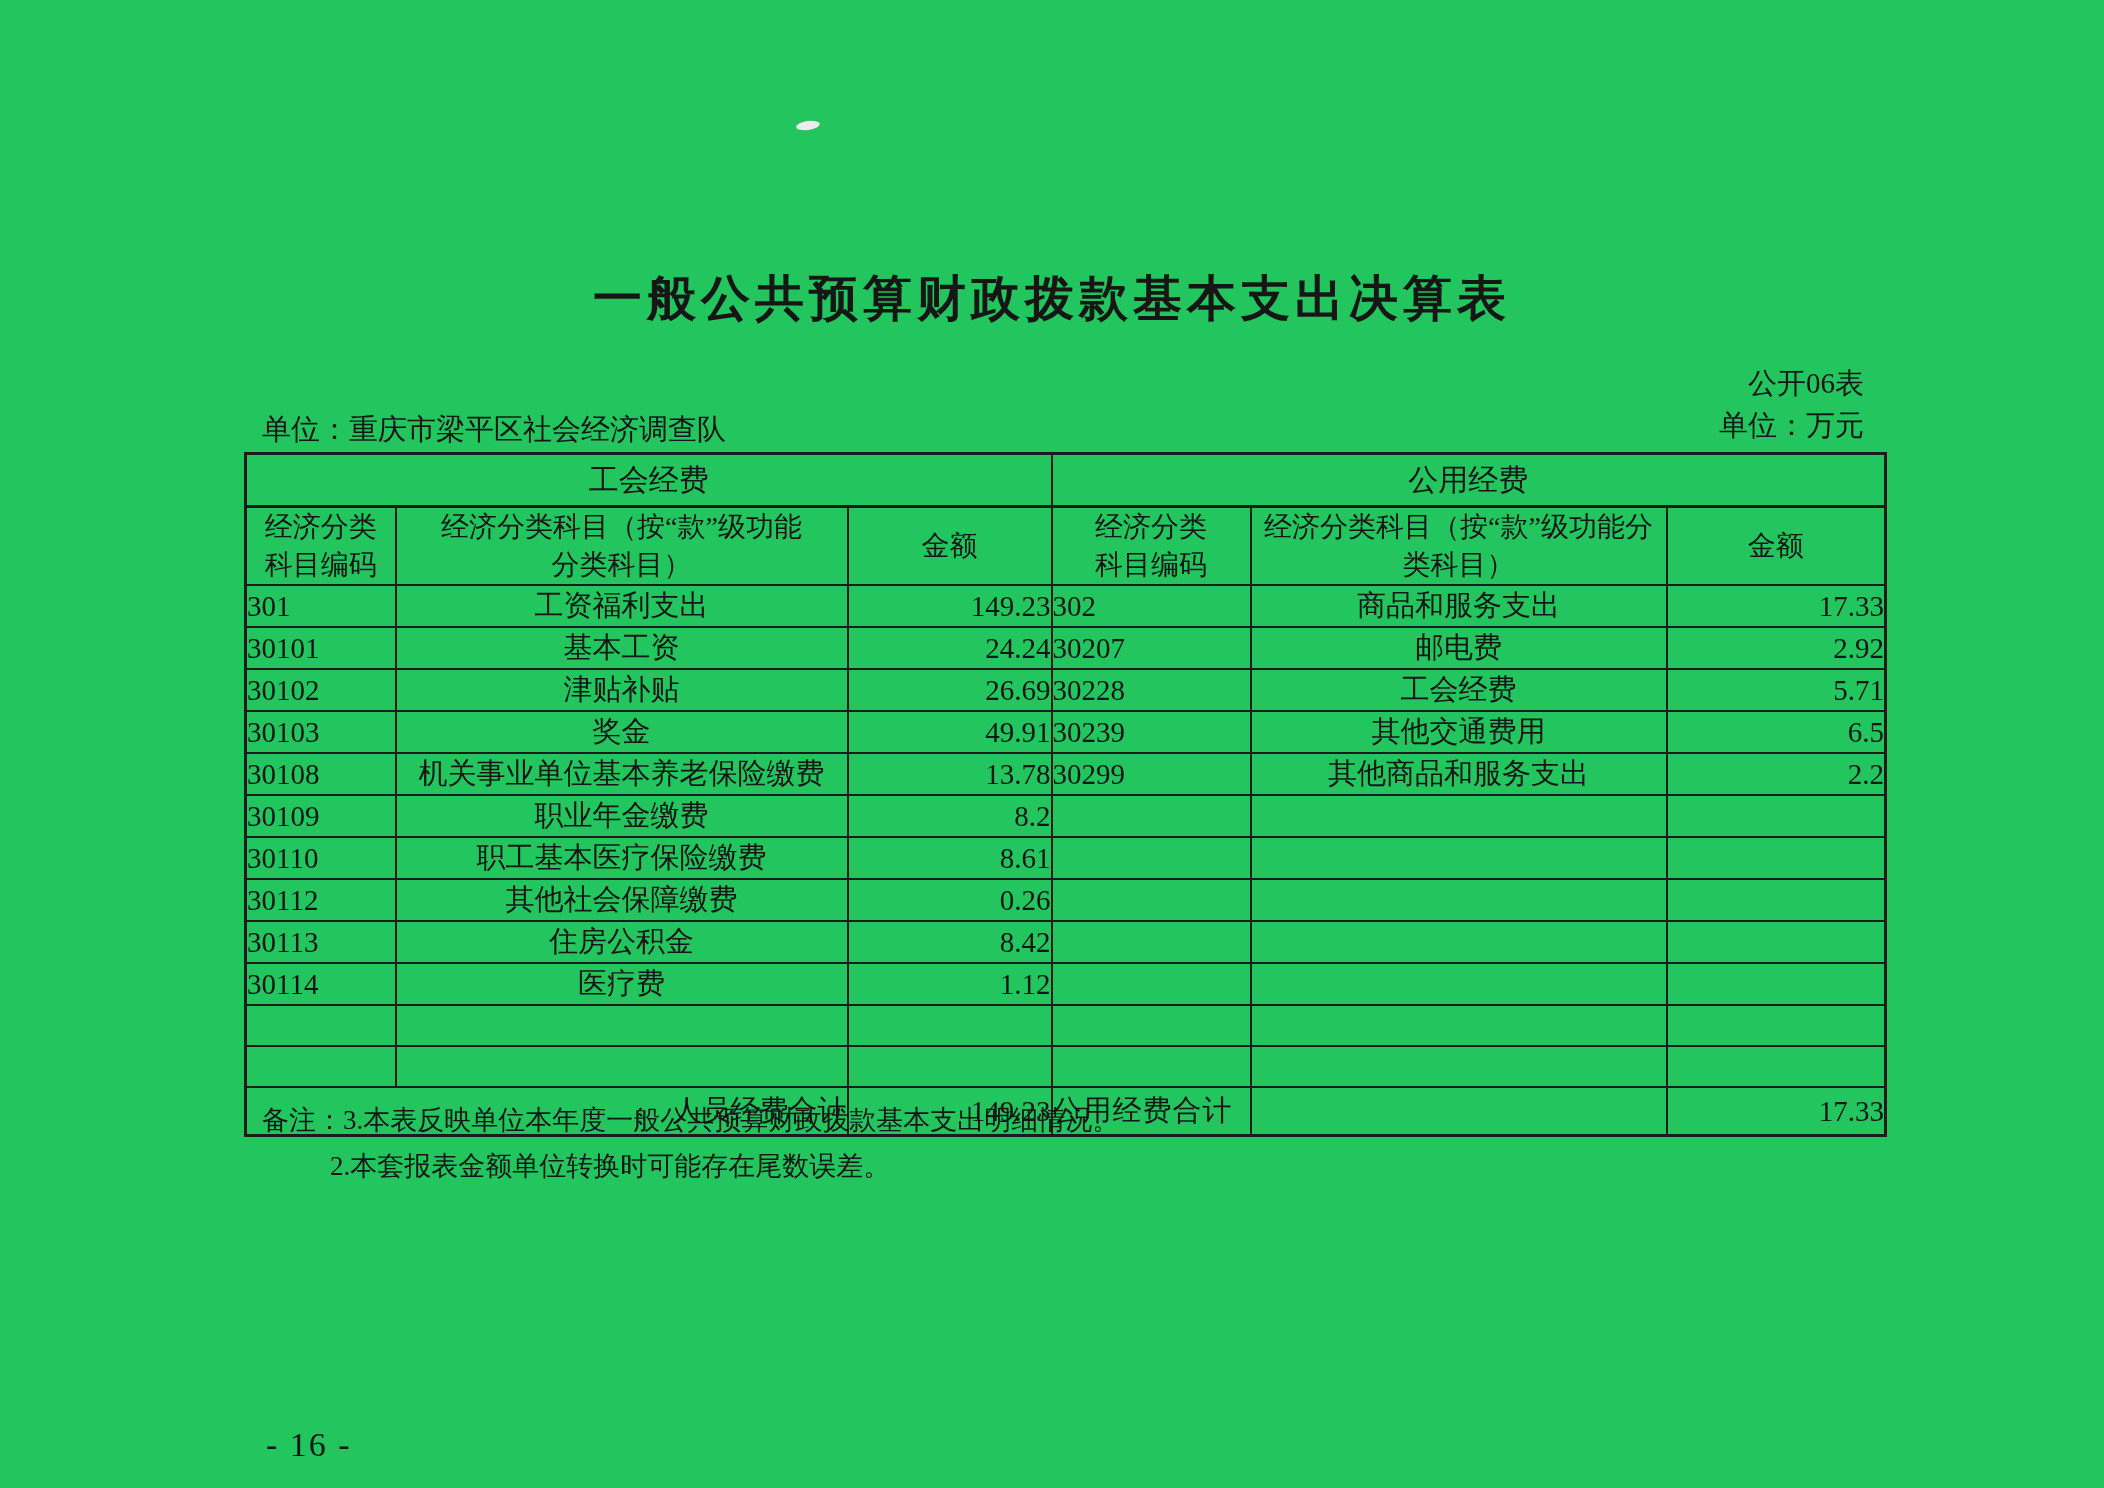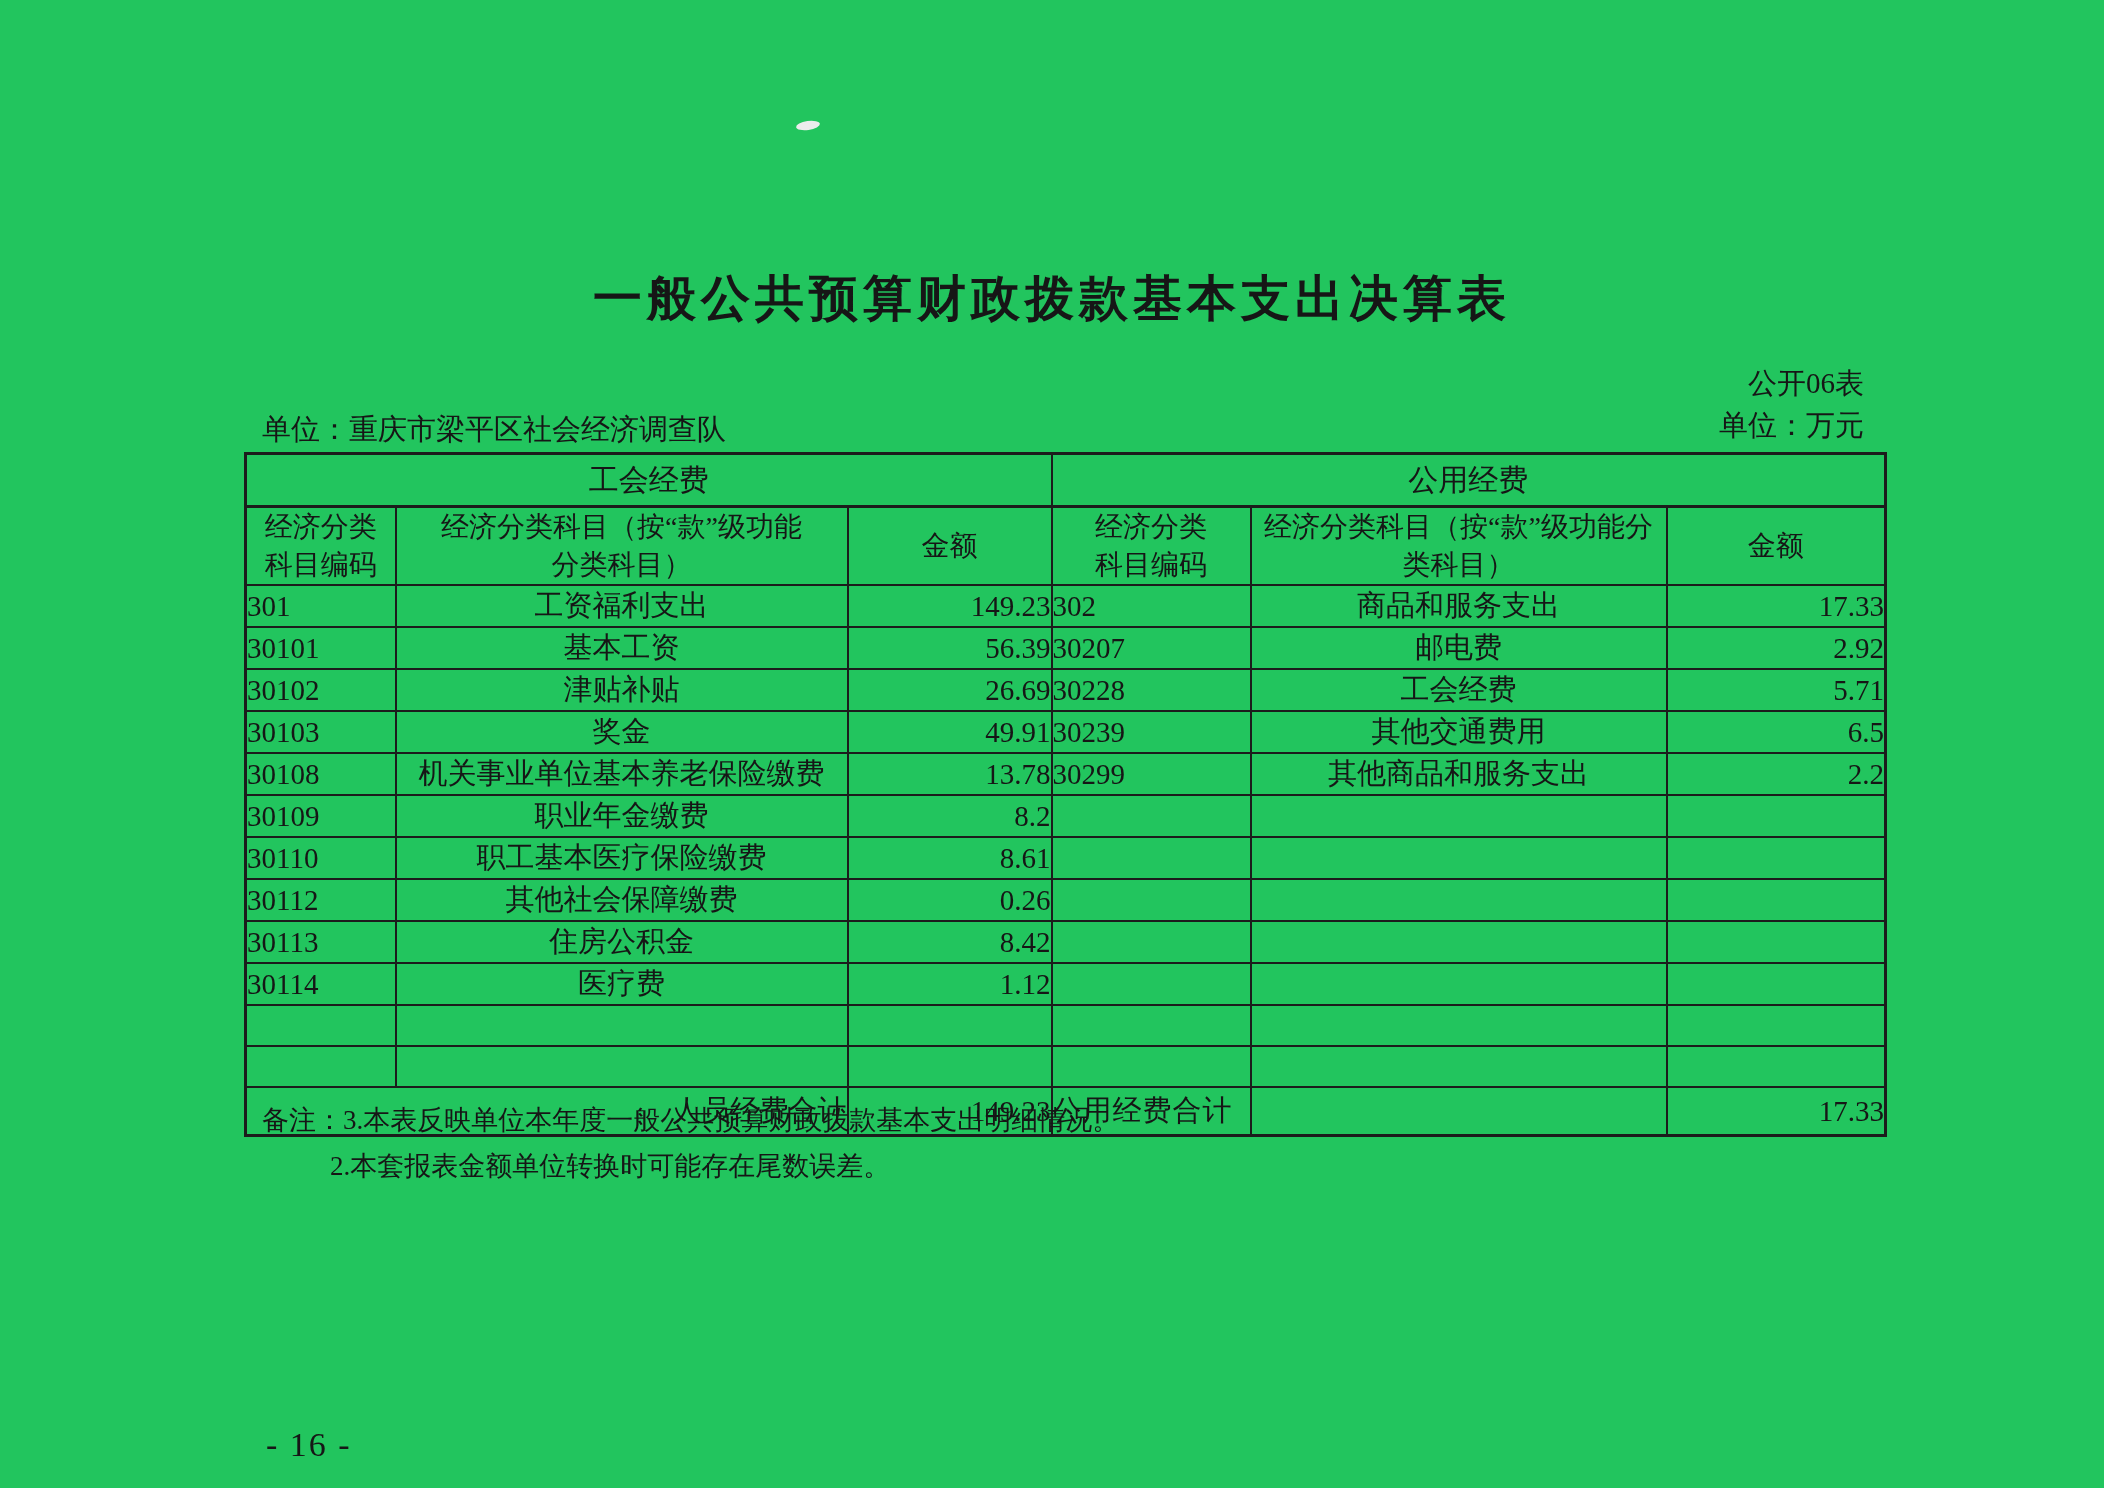--- a/index.html
+++ b/index.html
@@ -157,21 +157,21 @@
       <td class="code">301</td>
       <td class="subject">工资福利支出</td>
       <td class="amount">149.23</td>
       <td class="code">302</td>
       <td class="subject">商品和服务支出</td>
       <td class="amount">17.33</td>
     </tr>
     <tr class="data-row">
       <td class="code">30101</td>
       <td class="subject sub">基本工资</td>
-      <td class="amount">56.39</td>
+      <td class="amount">24.24</td>
       <td class="code">30207</td>
       <td class="subject sub">邮电费</td>
       <td class="amount">2.92</td>
     </tr>
     <tr class="data-row">
       <td class="code">30102</td>
       <td class="subject sub">津贴补贴</td>
       <td class="amount">26.69</td>
       <td class="code">30228</td>
       <td class="subject sub">工会经费</td>

